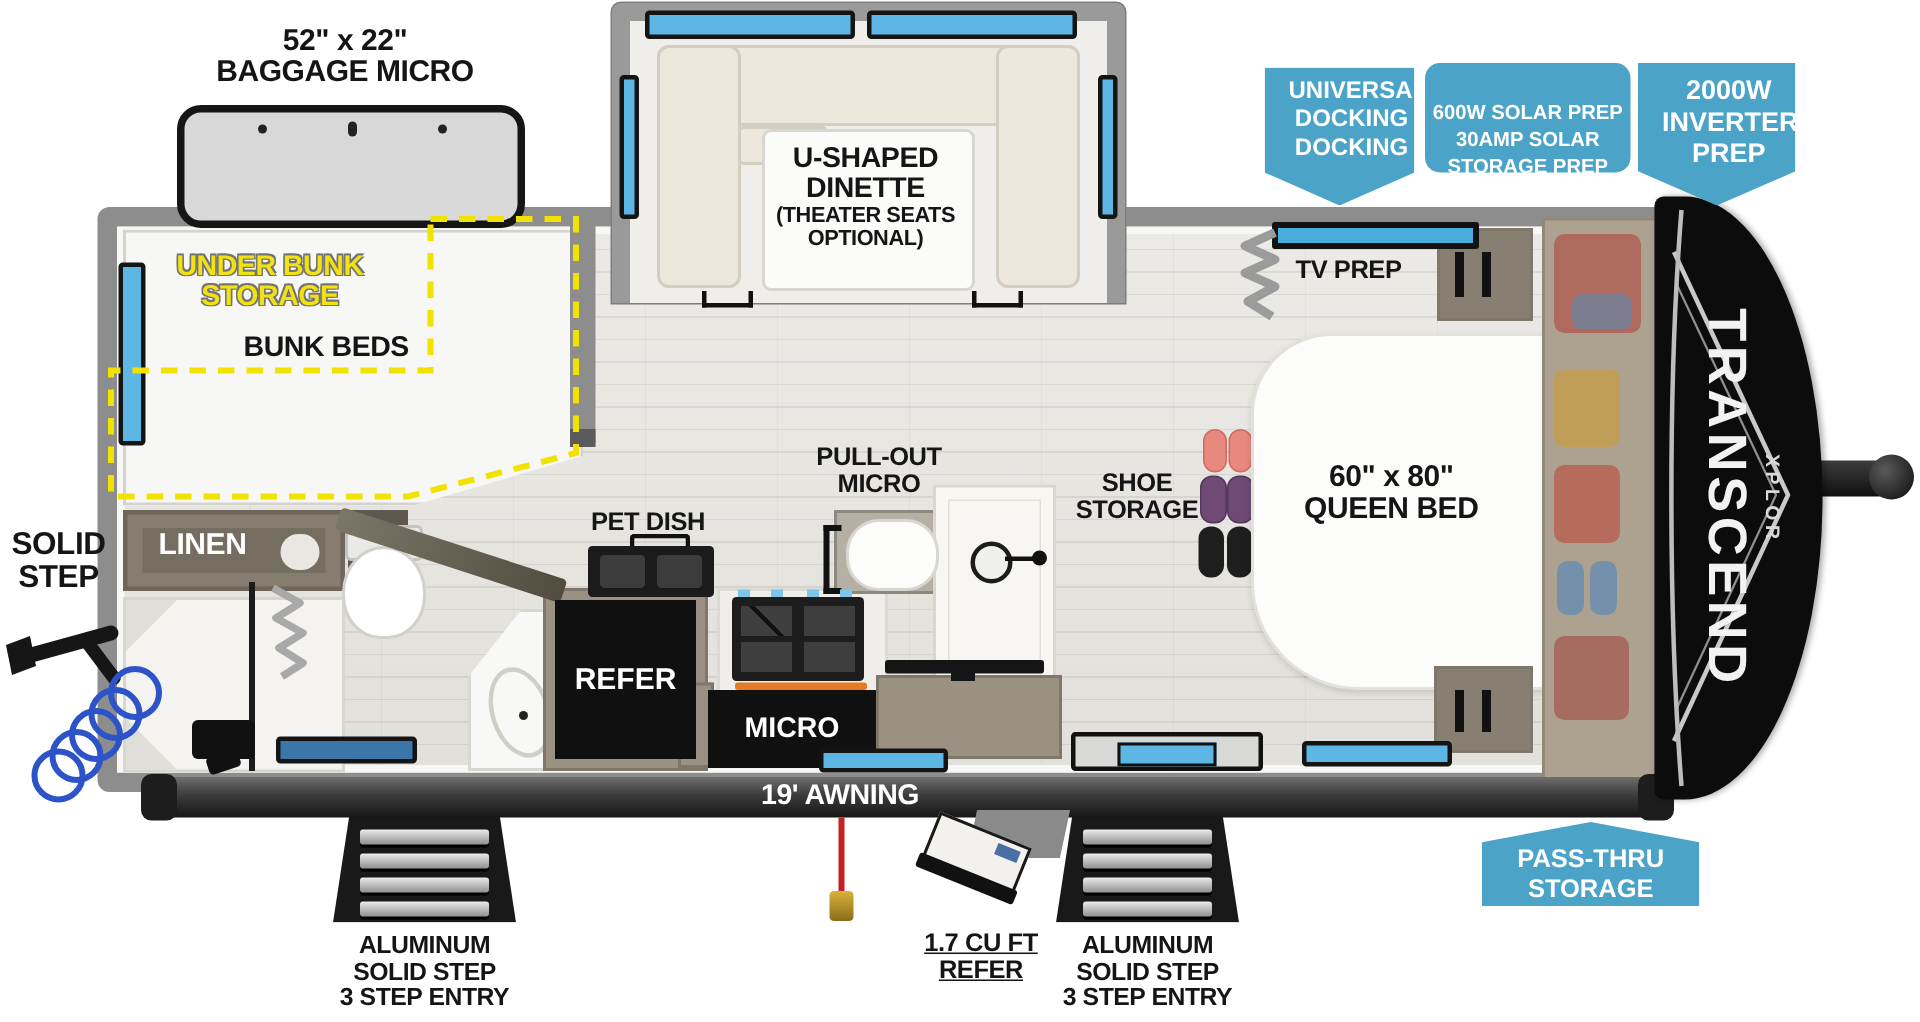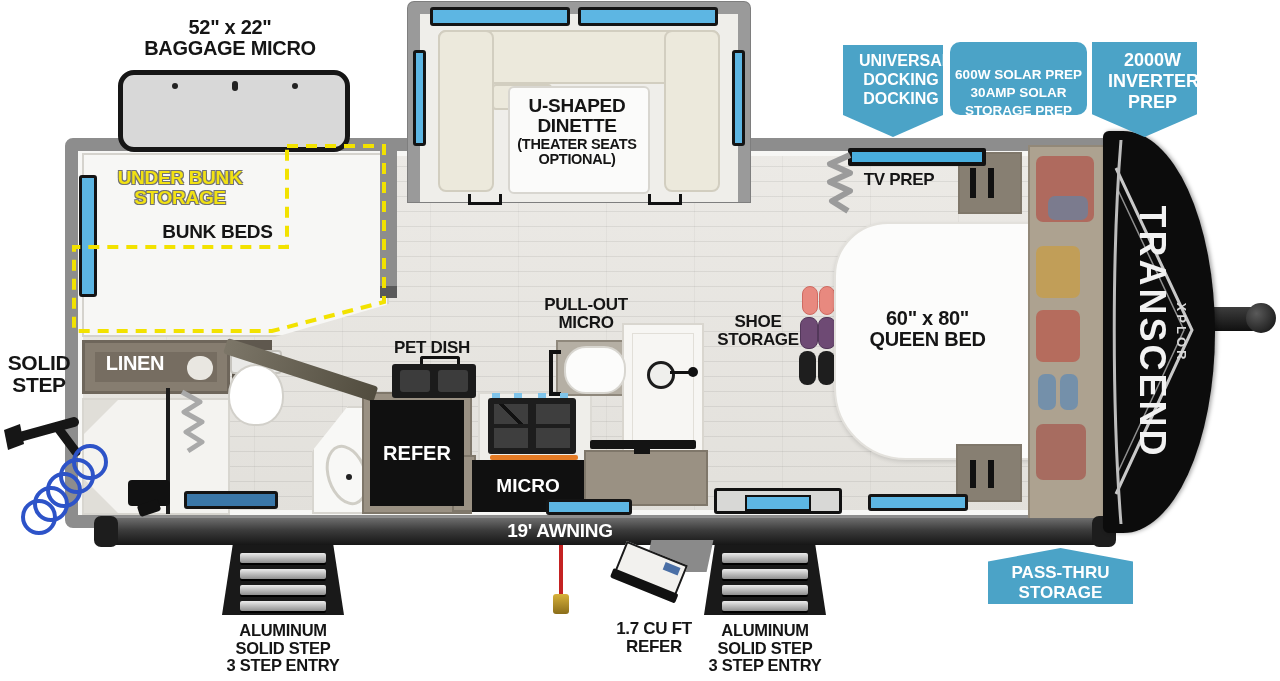--- a/index.html
+++ b/index.html
@@ -296,21 +296,21 @@
   </div>
 
   <div class="abs" style="left:559px;top:545px;width:4px;height:52px;background:#c42222;z-index:19;"></div>
   <div class="abs" style="left:553px;top:594px;width:16px;height:20px;background:linear-gradient(180deg,#d8b23a,#8a6d1a);border-radius:3px;z-index:19;"></div>
 
   <div class="abs" style="left:648px;top:540px;width:62px;height:32px;background:#8a8a8a;transform:skewX(-12deg);z-index:18;"></div>
   <div class="abs" style="left:618px;top:552px;width:66px;height:34px;background:#f2f1ee;border:2px solid #1a1a1a;transform:rotate(22deg);z-index:19;box-sizing:border-box;">
     <div class="abs" style="left:-4px;bottom:-8px;width:70px;height:10px;background:#111;border-radius:2px;"></div>
     <div class="abs" style="right:4px;top:3px;width:16px;height:8px;background:#4a6fa5;"></div>
   </div>
-  <div class="lbl" style="left:606px;top:620px;width:96px;font-size:17px;">
+  <div class="lbl" style="left:606px;top:620px;width:96px;font-size:17px;text-decoration:underline;">
     <span>1.7 CU FT</span>
     <span>REFER</span>
   </div>
 
   <div class="lbl" style="left:0px;top:352px;width:78px;font-size:21px;">
     <span>SOLID</span>
     <span>STEP</span>
   </div>
 
   <svg class="overlay" width="1280" height="681" viewBox="0 0 1280 681">

